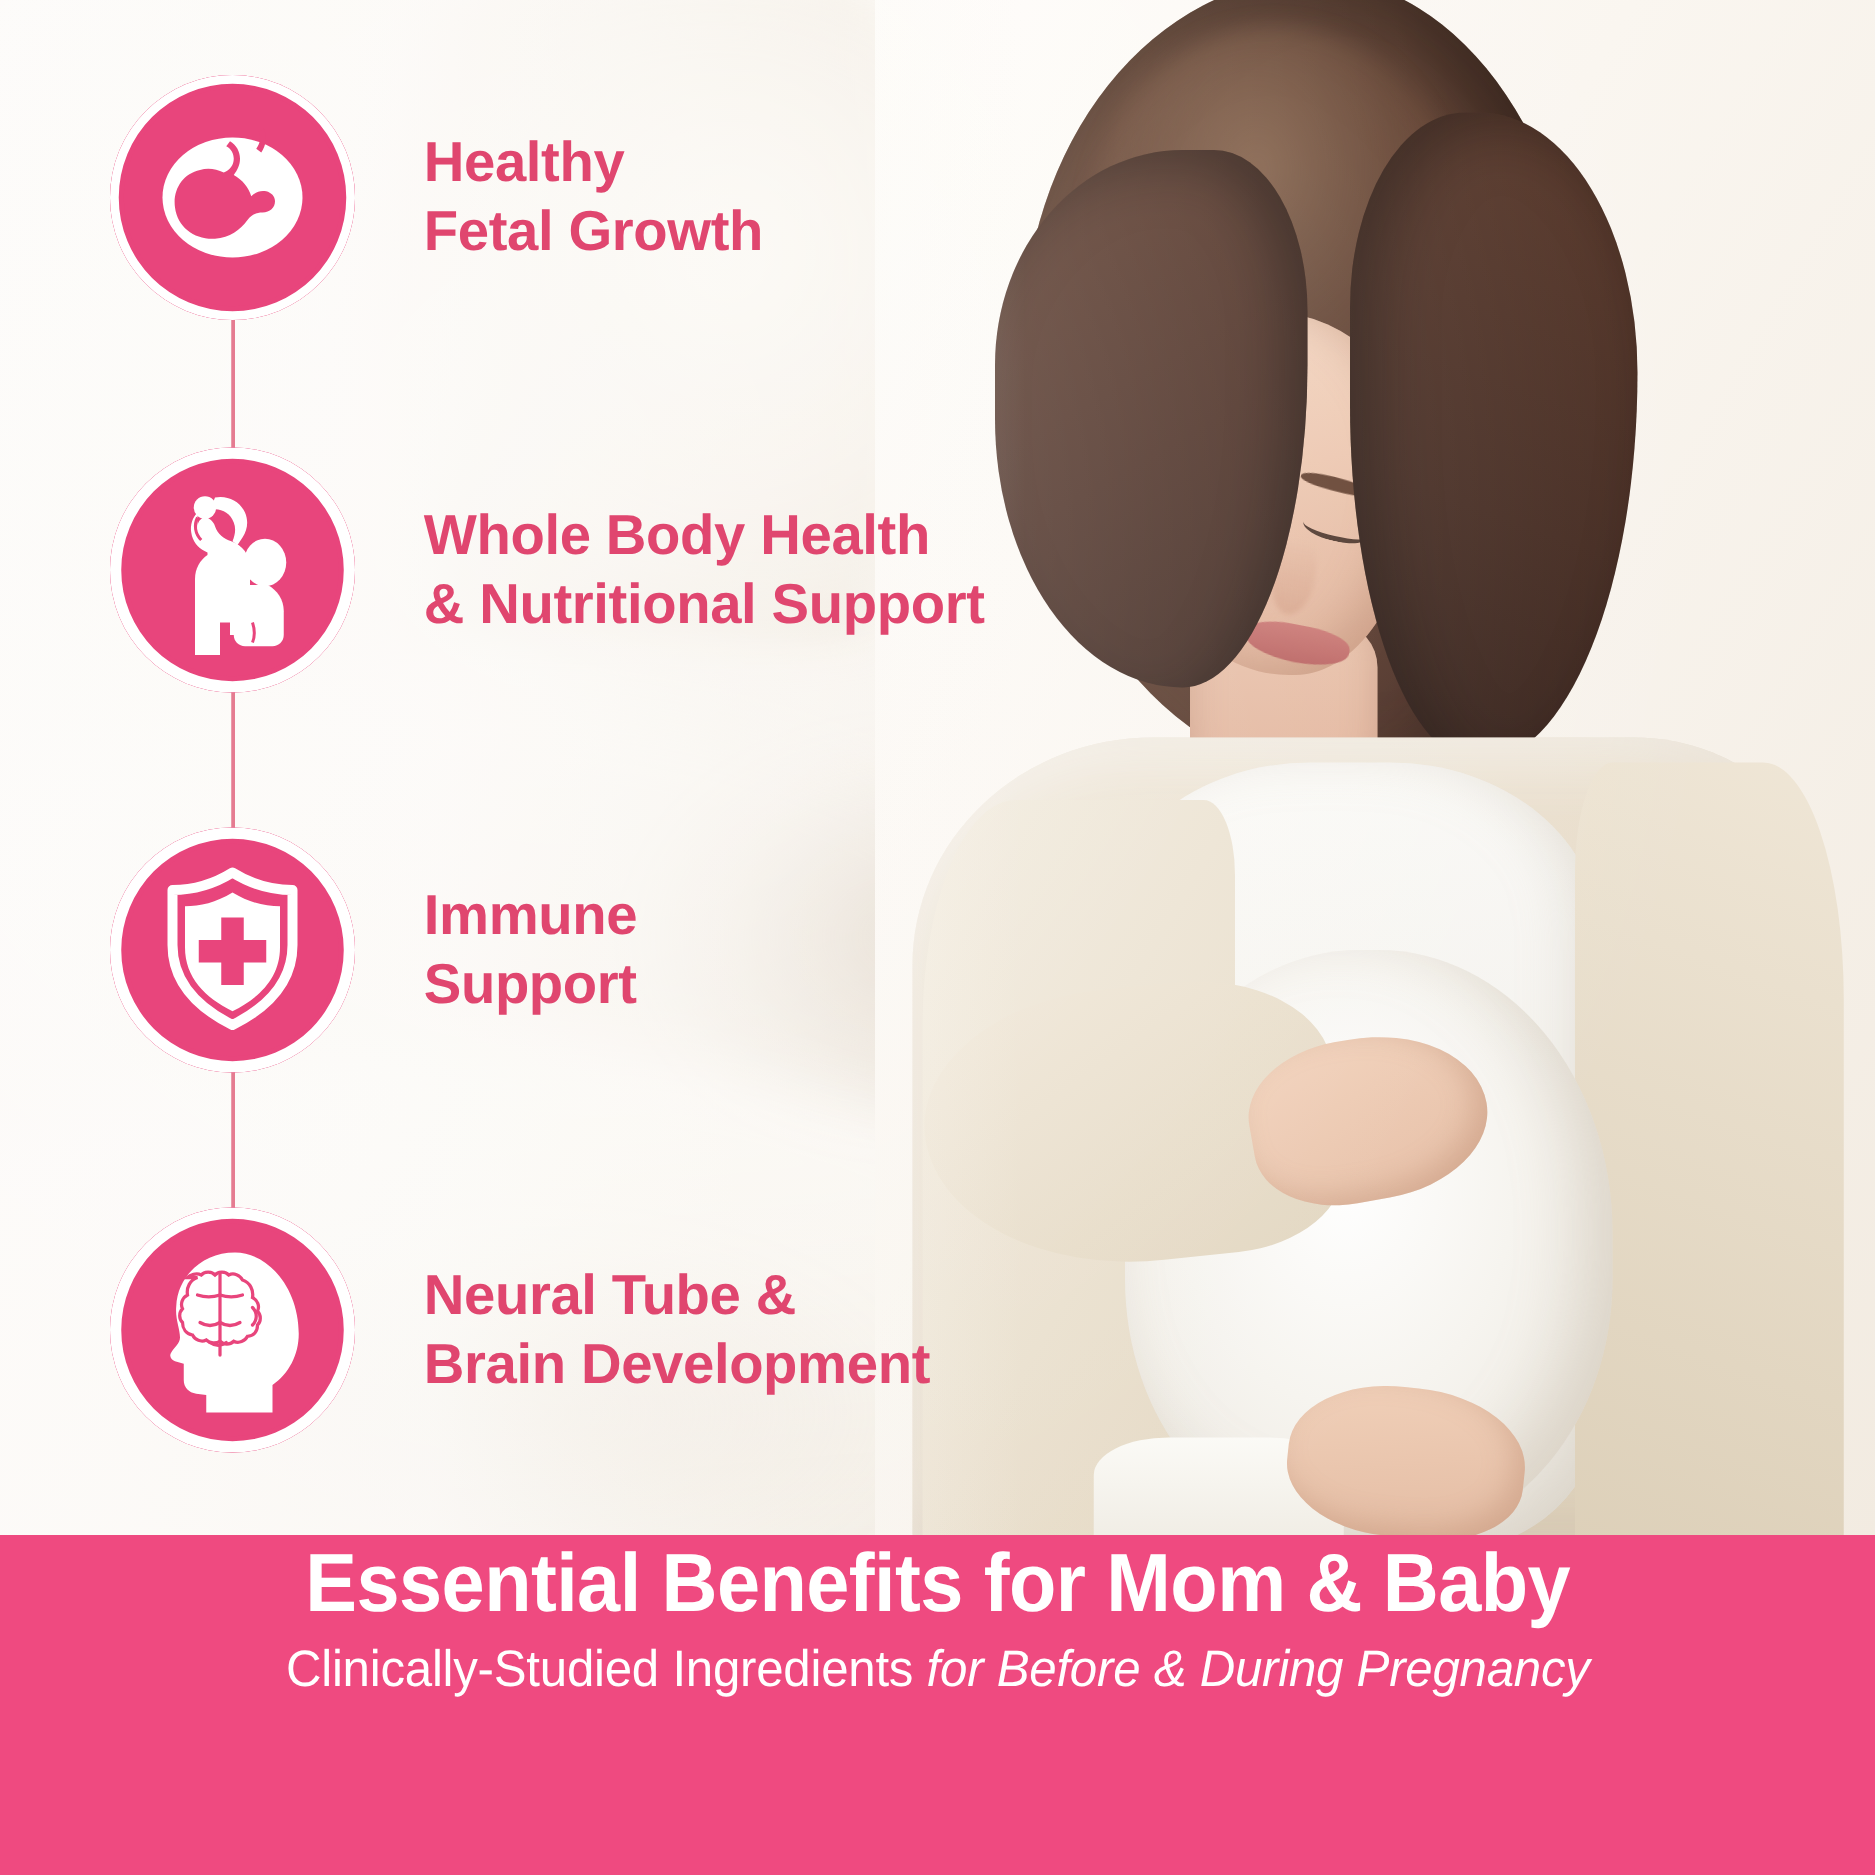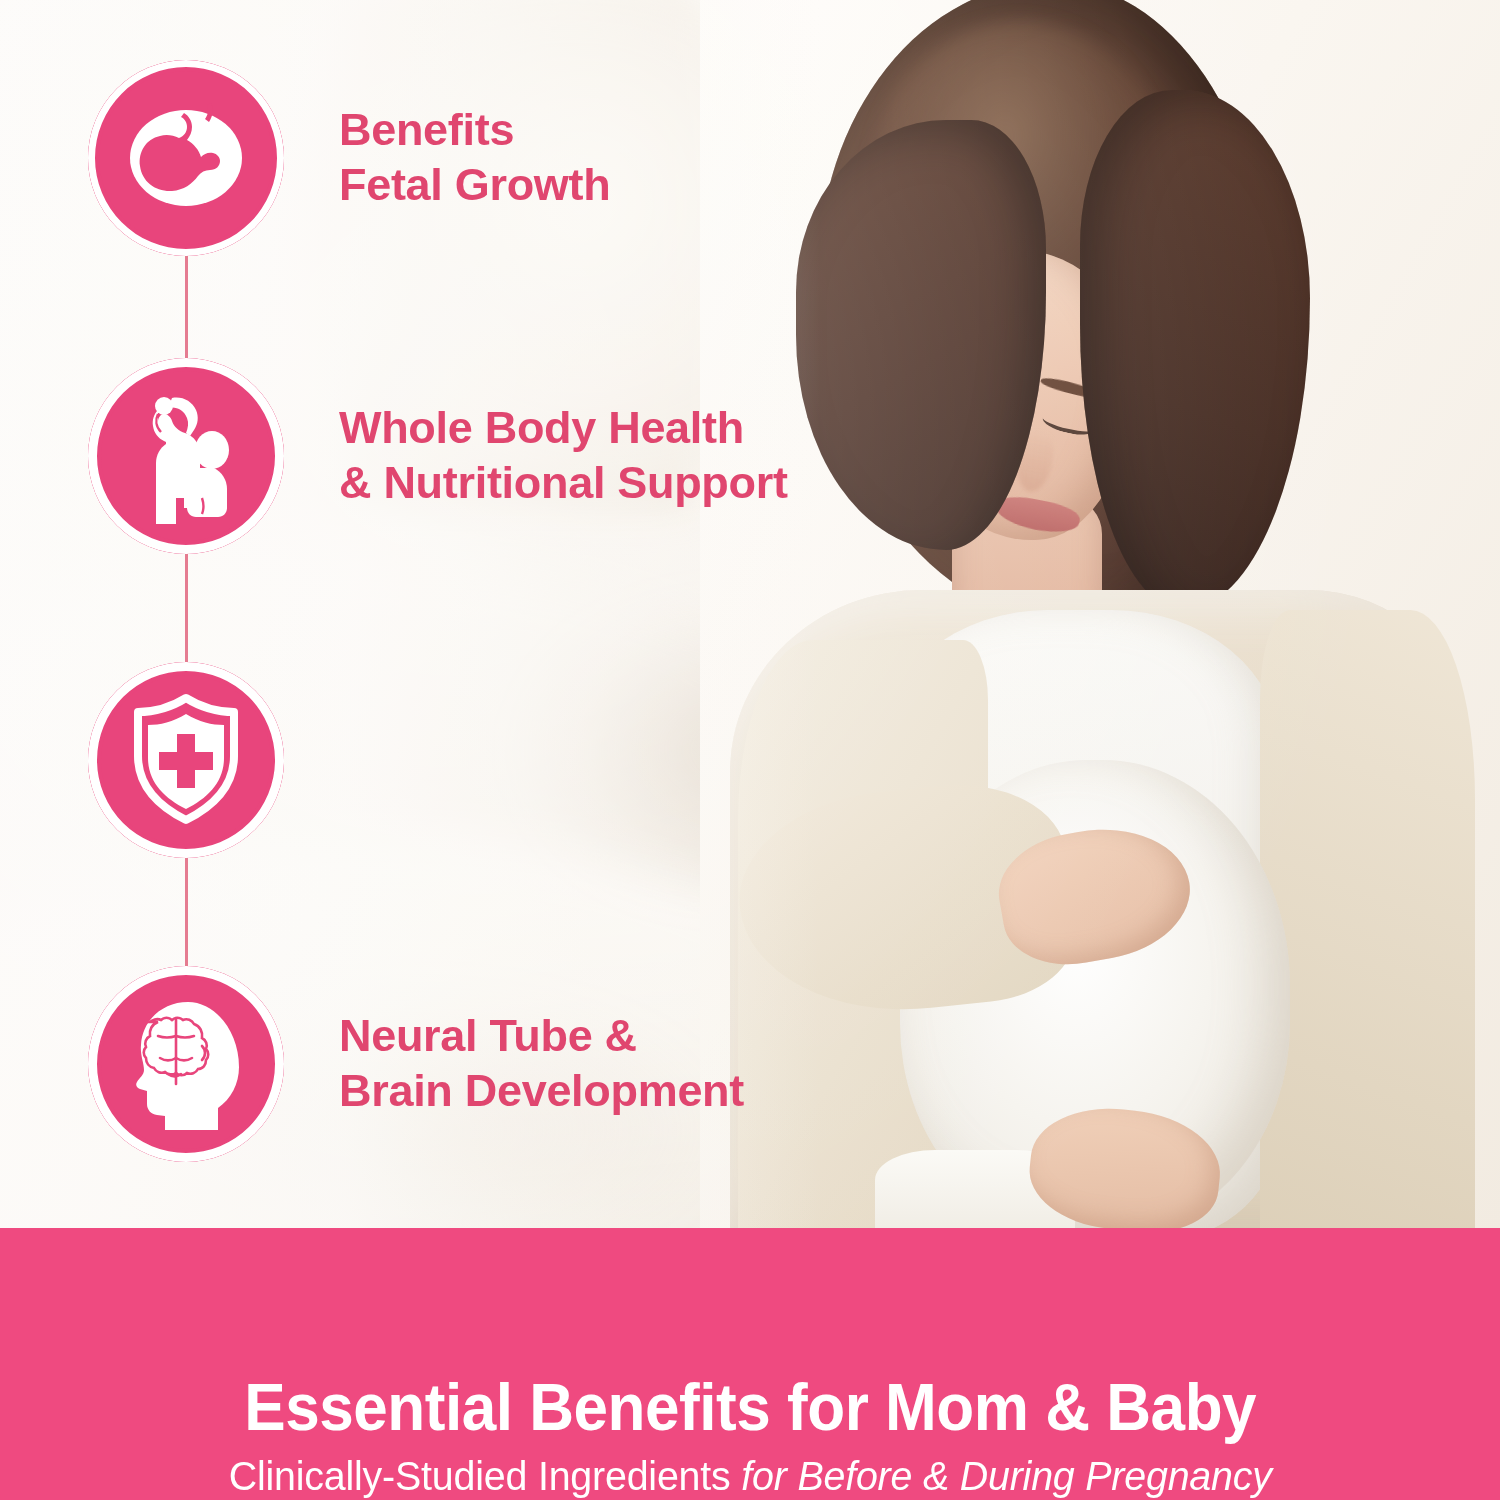--- a/index.html
+++ b/index.html
@@ -203,21 +203,21 @@
     line-height:1.22;
     font-weight:700;
     letter-spacing:-.3px;
     white-space:pre-line;
   }
 
   
   .banner{
     position:absolute;left:0;top:1228px;width:1500px;height:272px;
     background:#ef4a80;
-    display:flex;flex-direction:column;align-items:center;justify-content:flex-end;
+    display:flex;flex-direction:column;align-items:center;justify-content:flex-start;
   }
   .banner-title{
     color:#ffffff;font-size:66px;font-weight:700;letter-spacing:-.5px;
     margin:0 0 8px 0;text-align:center;
     font-family:"Liberation Sans", sans-serif;
     transform:scaleX(.94);
   }
   .banner-sub{
     color:#ffffff;font-size:41px;font-weight:400;text-align:center;
     margin:0;letter-spacing:-.2px;transform:scaleX(.96);
@@ -273,21 +273,21 @@
   <div class="connector"></div>
 
   <div class="benefit-row" style="left:88px;top:60px;">
     <div class="badge ring-outer">
       <svg viewBox="0 0 196 196" xmlns="http://www.w3.org/2000/svg" aria-hidden="true">
         <ellipse cx="98" cy="98" rx="56" ry="48" fill="#ffffff"></ellipse>
         <path d="M72 76c-14 3-22 16-20 30 2 16 16 26 32 25 12-1 20-7 26-15 3-4 7-6 12-6 6 0 10-4 10-9 0-4-3-7-7-8-5-1-9 1-12 4-2-7-7-13-14-17 3-4 5-8 5-13 0-6-3-11-8-14l-3 4c4 2 6 6 6 10 0 5-3 9-8 11-6-3-13-4-19-2z" fill="#e8457c"></path>
         <path d="M121 62c4-6 5-13 2-19l-4 2c2 5 1 10-2 14z" fill="#e8457c"></path>
       </svg>
     </div>
-    <div class="benefit-label">Benefits
+    <div class="benefit-label">Healthy
 Fetal Growth</div>
   </div>
 
   <div class="benefit-row" style="left:88px;top:358px;">
     <div class="badge ring-style">
       <svg viewBox="0 0 196 196" xmlns="http://www.w3.org/2000/svg" aria-hidden="true">
         <g fill="#ffffff">
           <circle cx="76" cy="48" r="9"></circle>
           <path d="M84 40c10-2 20 3 24 12 3 7 2 14-2 20l-4 6-4-3c2-5 3-10 1-15-3-8-11-12-19-10z"></path>
           <path d="M70 52c-4 4-6 10-5 16 1 7 5 12 11 15l2 1v56h34V96c0-10-6-18-15-21-6-2-11-6-13-12-1-4-6-8-9-7-3 1-5 4-5 8z"></path>
@@ -305,20 +305,22 @@
   </div>
 
   <div class="benefit-row" style="left:88px;top:662px;">
     <div class="badge ring-style">
       <svg viewBox="0 0 196 196" xmlns="http://www.w3.org/2000/svg" aria-hidden="true">
         <path d="M98 36c-16 10-33 14-48 14v44c0 30 20 50 48 64 28-14 48-34 48-64V50c-15 0-32-4-48-14z" fill="none" stroke="#ffffff" stroke-width="8" stroke-linejoin="round"></path>
         <path d="M98 52c-13 8-26 11-38 11v33c0 24 16 40 38 51 22-11 38-27 38-51V63c-12 0-25-3-38-11z" fill="#ffffff"></path>
         <path d="M89 72h18v18h18v18h-18v18H89v-18H71V90h18z" fill="#e8457c"></path>
       </svg>
     </div>
+    <div class="benefit-label">Immune
+Support</div>
   </div>
 
   <div class="benefit-row" style="left:88px;top:966px;align-items:center;">
     <div class="badge ring-style">
       <svg viewBox="0 0 196 196" xmlns="http://www.w3.org/2000/svg" aria-hidden="true">
         <path d="M100 36c-26 0-46 19-47 43-1 10 3 18 3 25 0 5-5 8-7 12-2 3 0 6 3 7l7 2v13c0 6 4 10 10 11l8 1v14h53v-22c13-9 21-24 21-41 0-36-24-65-51-65z" fill="#ffffff"></path>
         <g fill="none" stroke="#e8457c" stroke-width="2.6" stroke-linecap="round">
           <path d="M70 56c-6 2-9 8-8 14-4 2-6 7-4 11-3 3-3 8 0 11 0 5 3 9 8 10 2 4 7 6 11 4 3 3 8 3 11 1 3 3 8 3 11 0 4 2 9 0 11-4 5 0 8-4 8-9 3-3 3-8 0-11 2-4 0-9-4-11 1-6-2-12-8-14-2-4-7-6-11-4-3-3-8-3-11 0-3-3-8-3-11 0-4-2-9 0-11 2z"></path>
           <path d="M88 52v66"></path>
           <path d="M70 70c6 2 12 2 18 0"></path>

